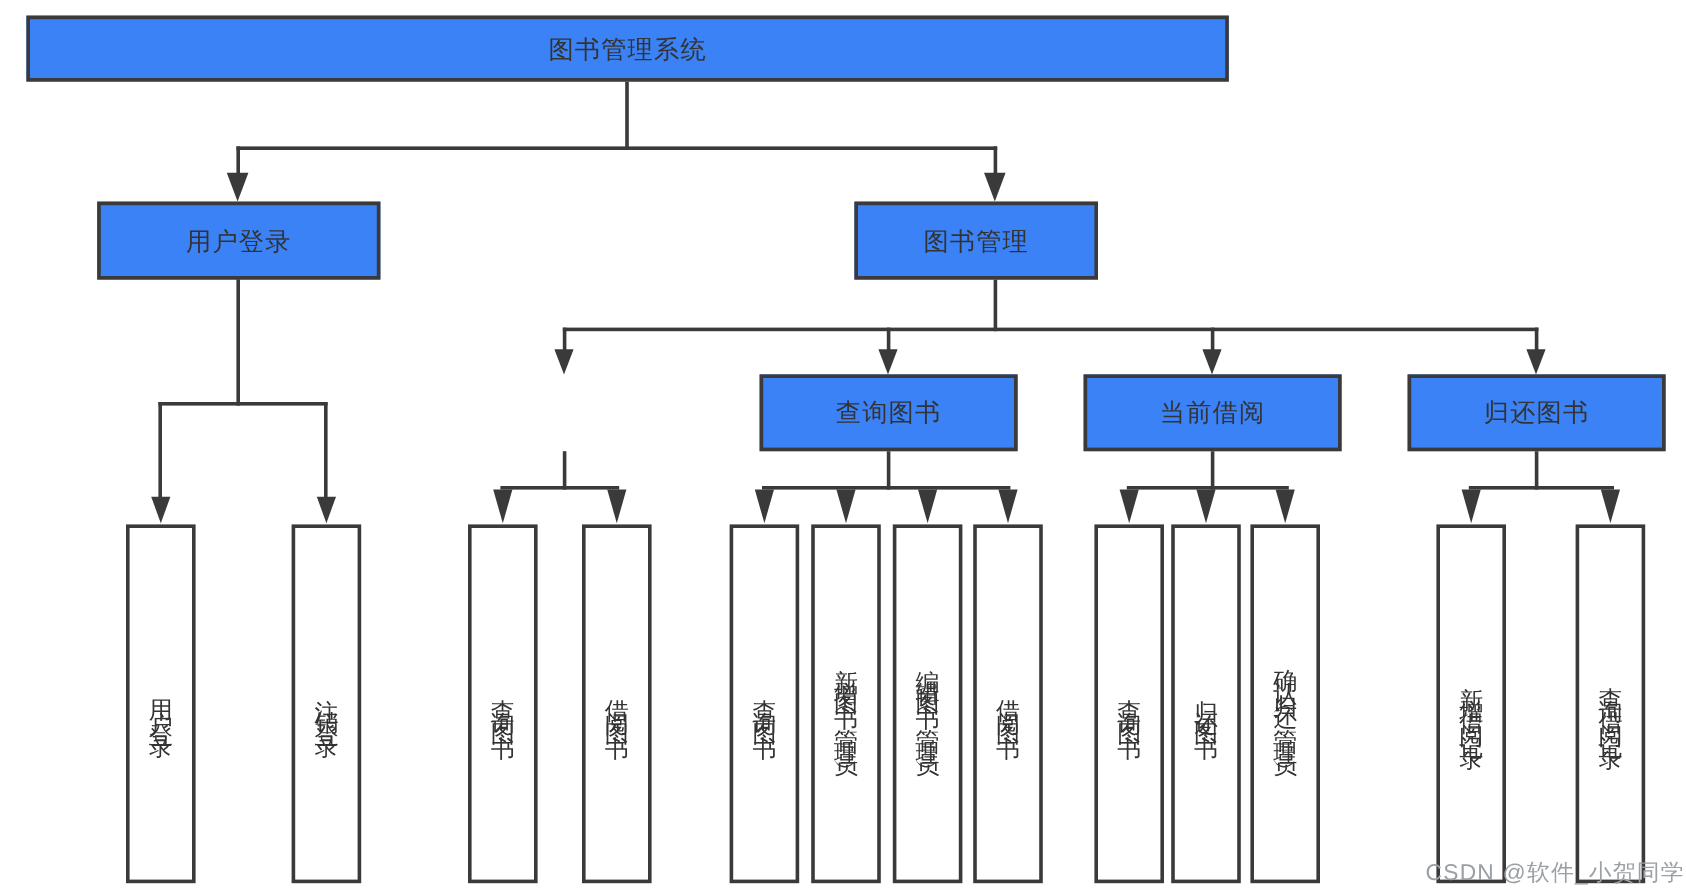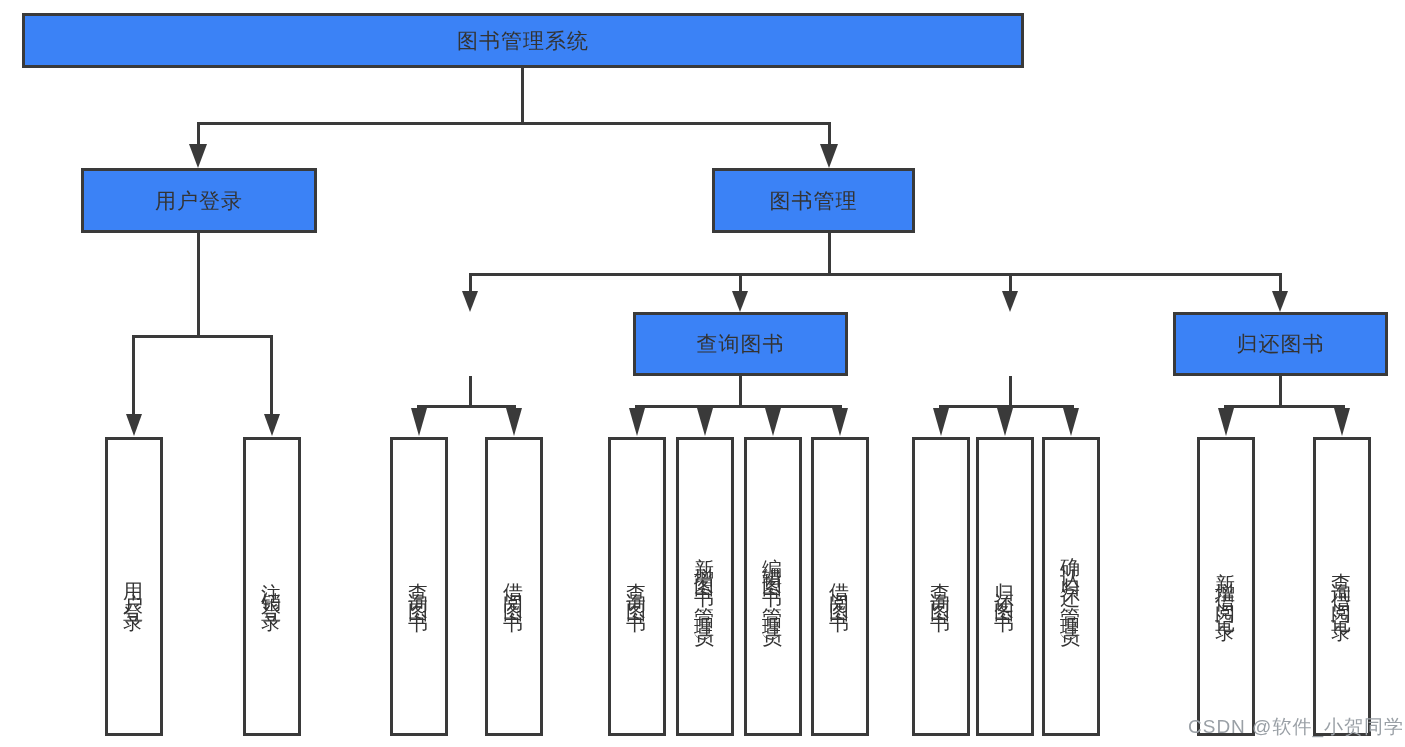--- a/index.html
+++ b/index.html
@@ -101,20 +101,21 @@
   <div class="ln" style="left:1224px;top:405px;width:121px;height:3px"></div>
   <div class="head" style="left:1218px;top:408px"></div>
   <div class="head" style="left:1334px;top:408px"></div>
 
   <div class="box" style="left:22px;top:13px;width:1002px;height:55px">图书管理系统</div>
 
   <div class="box" style="left:81px;top:168px;width:236px;height:65px">用户登录</div>
   <div class="box" style="left:712px;top:168px;width:203px;height:65px">图书管理</div>
 
   <div class="box" style="left:633px;top:312px;width:215px;height:64px">查询图书</div>
+  <div class="box" style="left:903px;top:312px;width:215px;height:64px">当前借阅</div>
   <div class="box" style="left:1173px;top:312px;width:215px;height:64px">归还图书</div>
 
   <div class="vbox" style="left:105px">用户登录</div>
   <div class="vbox" style="left:243px">注销登录</div>
 
   <div class="vbox" style="left:390px">查询图书</div>
   <div class="vbox" style="left:485px">借阅图书</div>
 
   <div class="vbox" style="left:608px">查询图书</div>
   <div class="vbox" style="left:676px">新增图书（管理员）</div>

